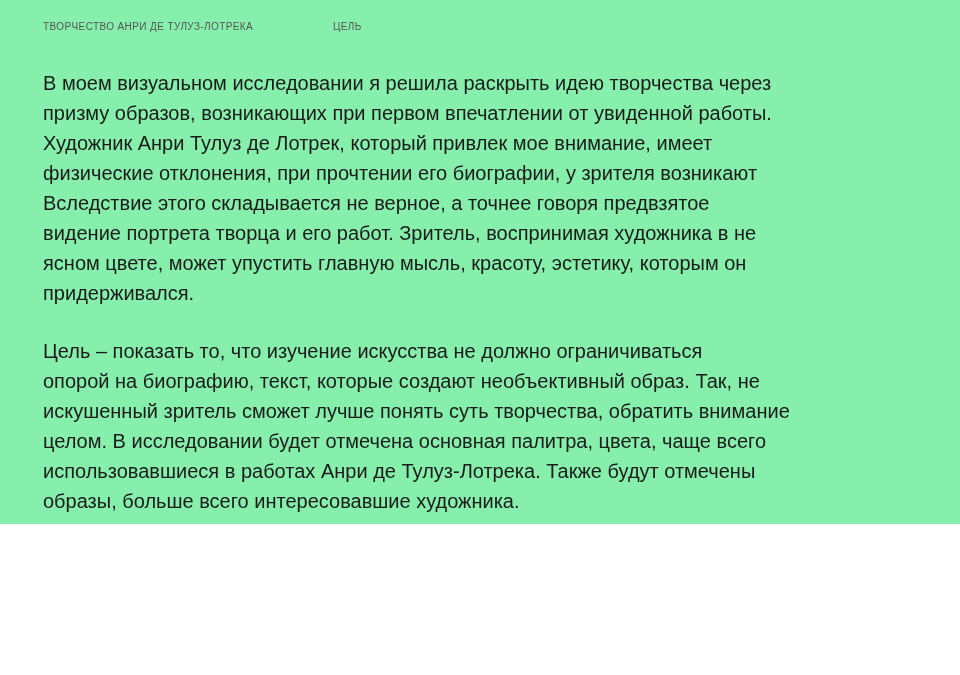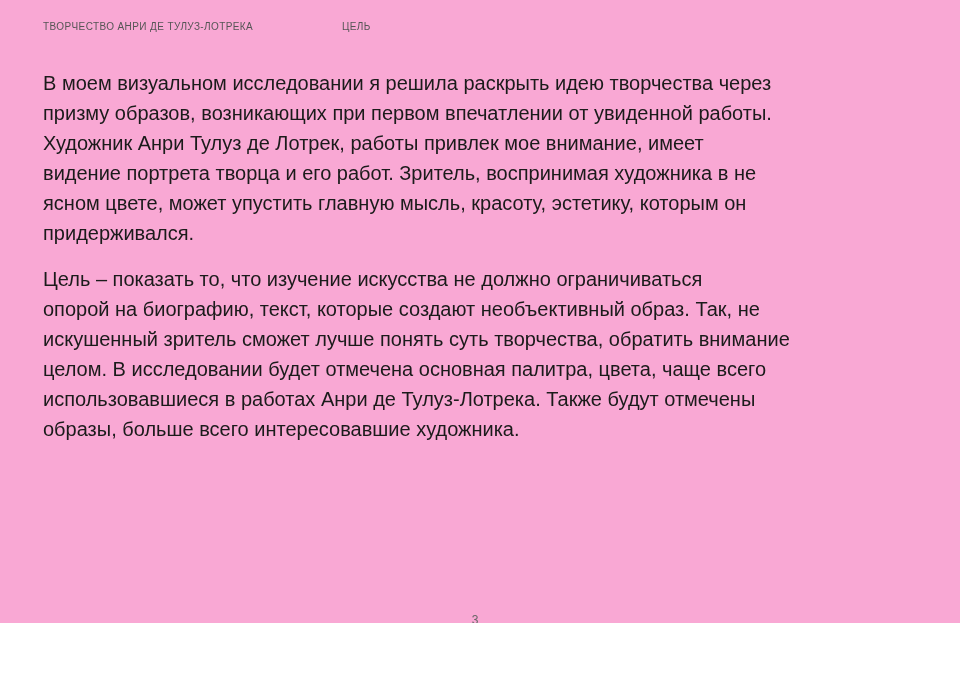--- a/index.html
+++ b/index.html
@@ -3,22 +3,22 @@
 <meta charset="utf-8">
 <style>
   html, body {
     margin: 0;
     padding: 0;
     background: #ffffff;
   }
   .page {
     position: relative;
     width: 960px;
-    height: 623px;
-    background: #f9a8d4;
+    height: 524px;
+    background: #86efac;
     overflow: hidden;
     font-family: "Liberation Sans", sans-serif;
   }
   .page-header {
     position: absolute;
     top: 21px;
     left: 0;
     width: 100%;
     height: 14px;
     font-size: 10px;
@@ -27,39 +27,39 @@
     color: #555555;
   }
   .page-header .header-title {
     position: absolute;
     left: 43px;
     top: 0;
     white-space: nowrap;
   }
   .page-header .header-section {
     position: absolute;
-    left: 342px;
+    left: 333px;
     top: 0;
     white-space: nowrap;
   }
   .body-text {
     position: absolute;
     top: 68px;
     left: 43px;
     font-size: 20px;
     line-height: 30px;
     color: #1b1b1b;
     font-weight: 400;
   }
   .body-text p {
     margin: 0;
     padding: 0;
   }
   .body-text p + p {
-    margin-top: 16px;
+    margin-top: 28px;
   }
   .body-text .line {
     display: block;
     white-space: nowrap;
   }
   .page-footer {
     position: absolute;
     top: 613px;
     left: 0;
     width: 100%;
@@ -79,21 +79,23 @@
 
   <header class="page-header">
     <span class="header-title">ТВОРЧЕСТВО АНРИ ДЕ ТУЛУЗ-ЛОТРЕКА</span>
     <span class="header-section">ЦЕЛЬ</span>
   </header>
 
   <main class="body-text">
     <p>
       <span class="line">В моем визуальном исследовании я решила раскрыть идею творчества через</span>
       <span class="line">призму образов, возникающих при первом впечатлении от увиденной работы.</span>
-      <span class="line">Художник Анри Тулуз де Лотрек, работы привлек мое внимание, имеет</span>
+      <span class="line">Художник Анри Тулуз де Лотрек, который привлек мое внимание, имеет</span>
+      <span class="line">физические отклонения, при прочтении его биографии, у зрителя возникают</span>
+      <span class="line">Вследствие этого складывается не верное, а точнее говоря предвзятое</span>
       <span class="line">видение портрета творца и его работ. Зритель, воспринимая художника в не</span>
       <span class="line">ясном цвете, может упустить главную мысль, красоту, эстетику, которым он</span>
       <span class="line">придерживался.</span>
     </p>
     <p>
       <span class="line">Цель – показать то, что изучение искусства не должно ограничиваться</span>
       <span class="line">опорой на биографию, текст, которые создают необъективный образ. Так, не</span>
       <span class="line">искушенный зритель сможет лучше понять суть творчества, обратить внимание</span>
       <span class="line">целом. В исследовании будет отмечена основная палитра, цвета, чаще всего</span>
       <span class="line">использовавшиеся в работах Анри де Тулуз-Лотрека. Также будут отмечены</span>

